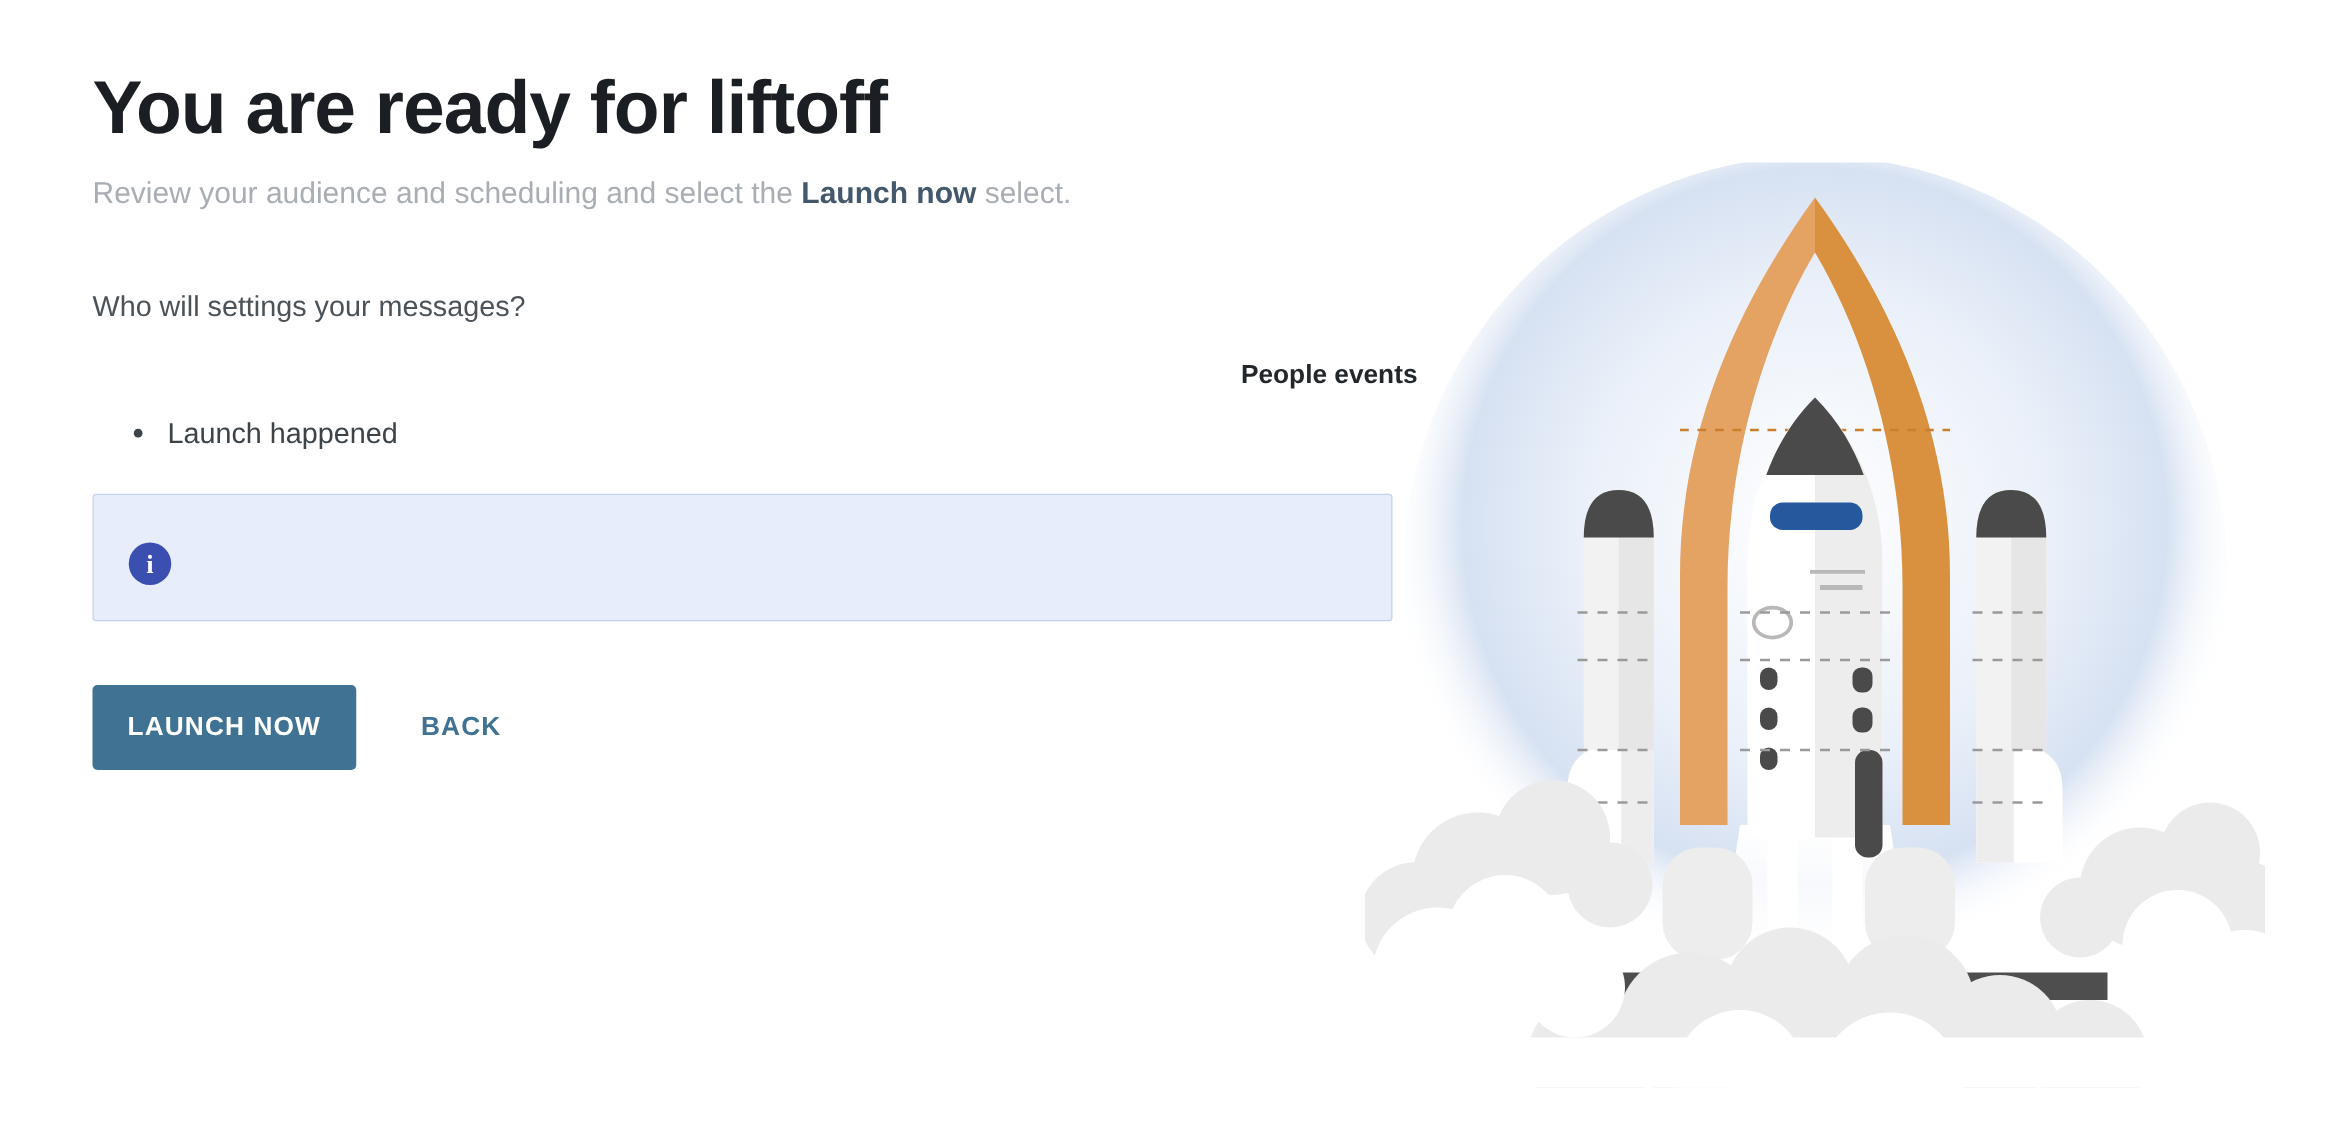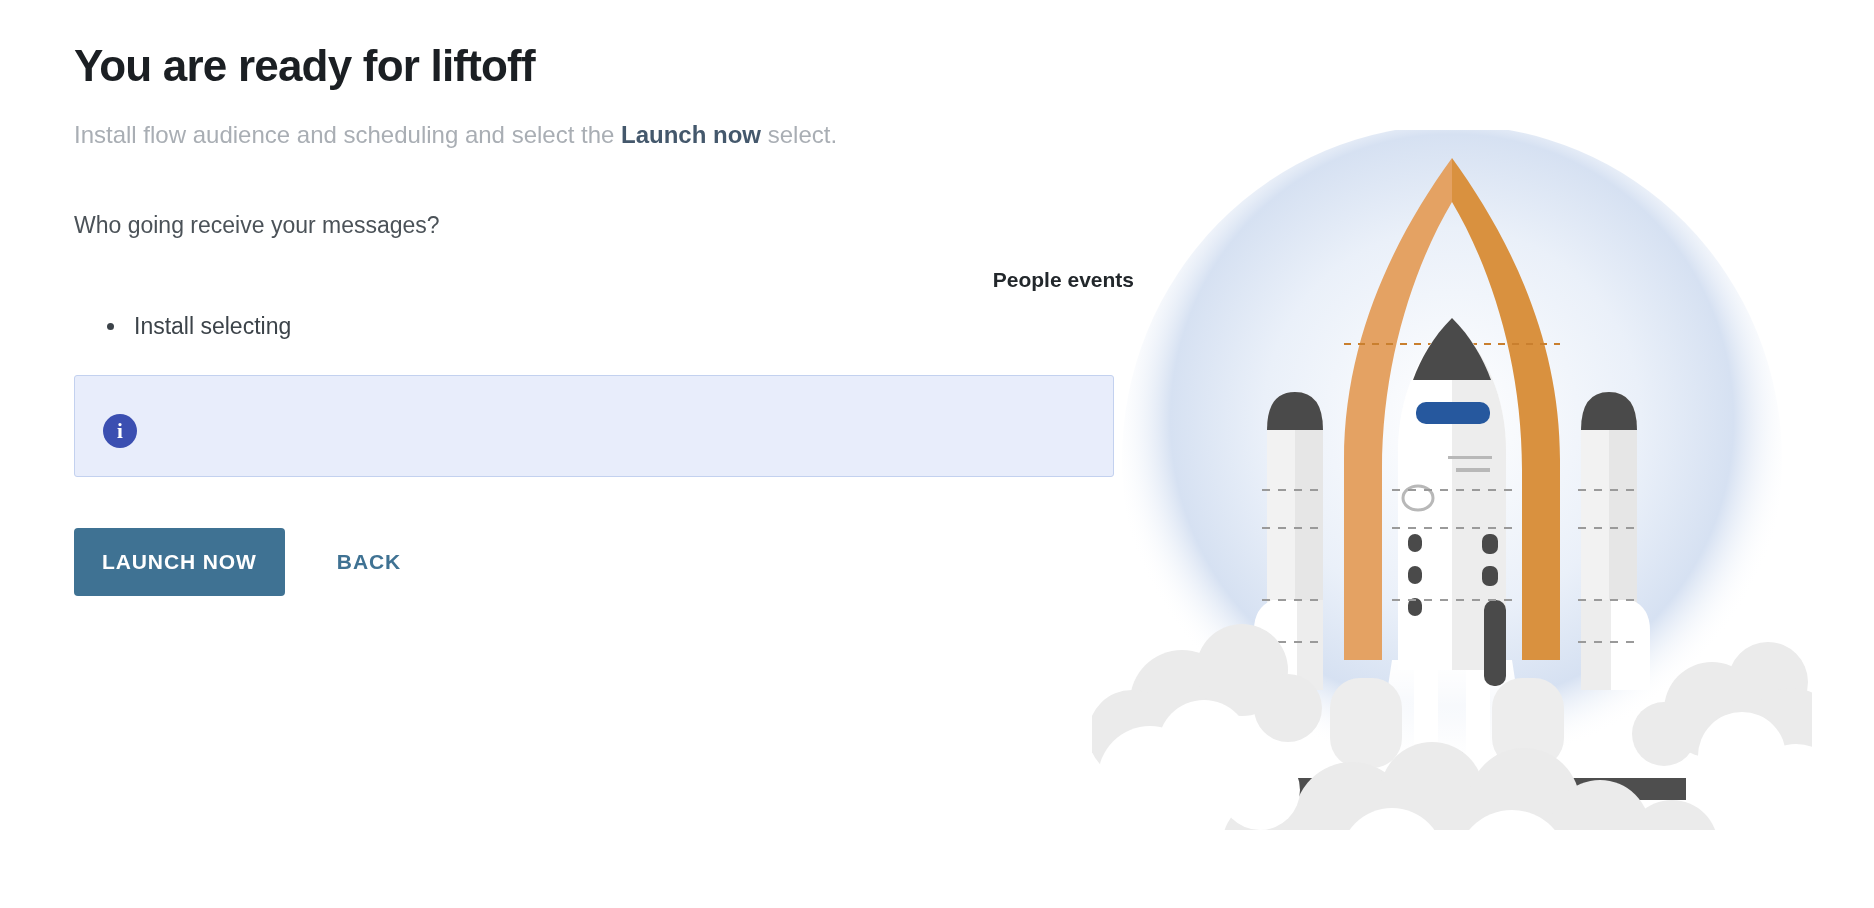--- a/index.html
+++ b/index.html
@@ -26,22 +26,22 @@
   
   .content {
     position: absolute;
     left: 74px;
     top: 0;
     width: 1060px;
   }
 
   .page-title {
     margin: 0;
-    padding-top: 34px;
-    font-size: 44px;
+    padding-top: 54px;
+    font-size: 60px;
     line-height: 64px;
     font-weight: bold;
     letter-spacing: -0.8px;
     color: #1b1f23;
   }
 
   .subtitle {
     margin: 0;
     padding-top: 22px;
     font-size: 24px;
@@ -177,28 +177,28 @@
 </style>
 </head>
 <body>
 
 <div class="page">
 
   <div class="content">
 
     <h1 class="page-title">You are ready for liftoff</h1>
 
-    <p class="subtitle"><span>Install flow audience and scheduling and select the </span><span class="strong">Launch now</span><span> select.</span></p>
-
-    <p class="section-question">Who going receive your messages?</p>
+    <p class="subtitle"><span>Review your audience and scheduling and select the </span><span class="strong">Launch now</span><span> select.</span></p>
+
+    <p class="section-question">Who will settings your messages?</p>
 
     <p class="group-label">People events</p>
 
     <ul class="audience-list">
-      <li>Install selecting</li>
+      <li>Launch happened</li>
     </ul>
 
     <div class="info-box">
       <div class="info-icon">i</div>
       <div class="info-text">
       </div>
     </div>
 
     <div class="actions">
       <button class="btn-primary">LAUNCH NOW</button>

